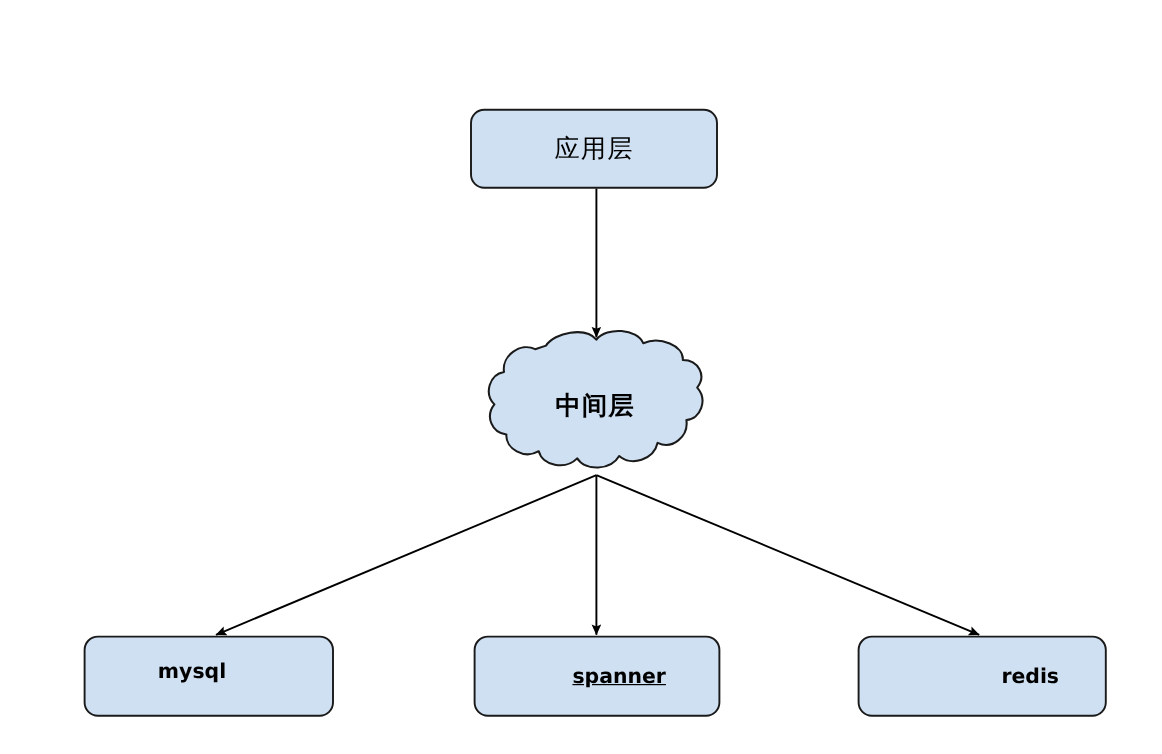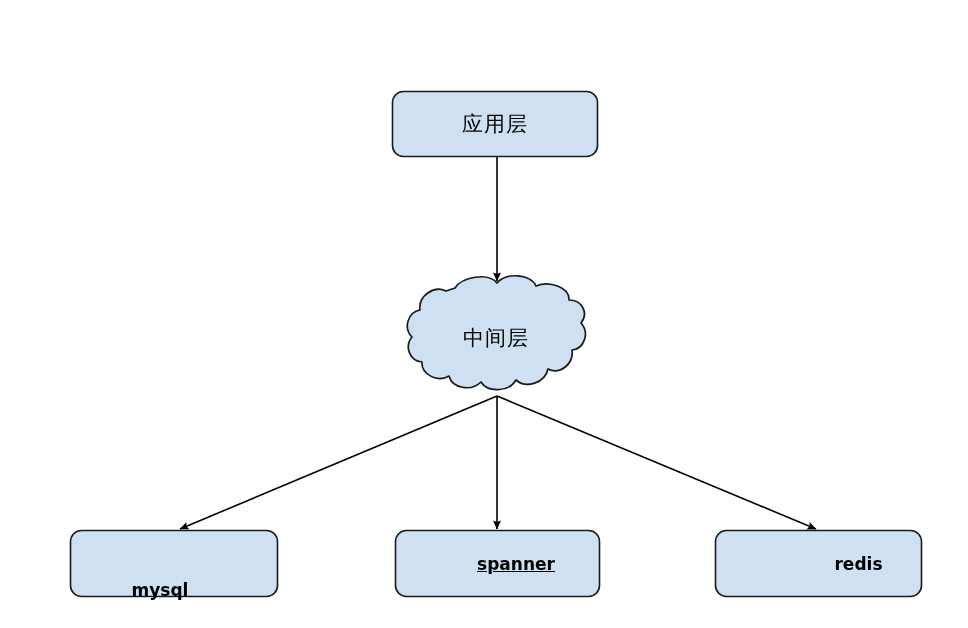--- a/index.html
+++ b/index.html
@@ -44,22 +44,22 @@
     font-weight: 400;
     letter-spacing: 1px;
   }
   .label-en {
     font-family: "DejaVu Sans", "Liberation Sans", sans-serif;
     font-size: 17px;
     font-weight: 700;
   }
   
   #label-app     { left: 392px; top: 91px;  width: 206px; height: 66px; }
-  #label-mid     { left: 408px; top: 281px; width: 176px; height: 114px; }
-  #label-mysql   { left: 70px;  top: 556px; width: 180px; height: 67px; }
+  #label-mid     { left: 408px; top: 281px; width: 176px; height: 114px; font-weight: bold; }
+  #label-mysql   { left: 70px;  top: 526px; width: 180px; height: 67px; }
   #label-spanner { left: 395px; top: 530px; width: 242px; height: 67px; text-decoration: underline; }
   #label-redis   { left: 715px; top: 530px; width: 207px; height: 67px; margin-left: 40px; }
 </style>
 </head>
 <body>
 
 <div id="diagram-canvas">
 
   <svg id="diagram-svg" viewBox="0 0 968 628" xmlns="http://www.w3.org/2000/svg">
     <defs>

